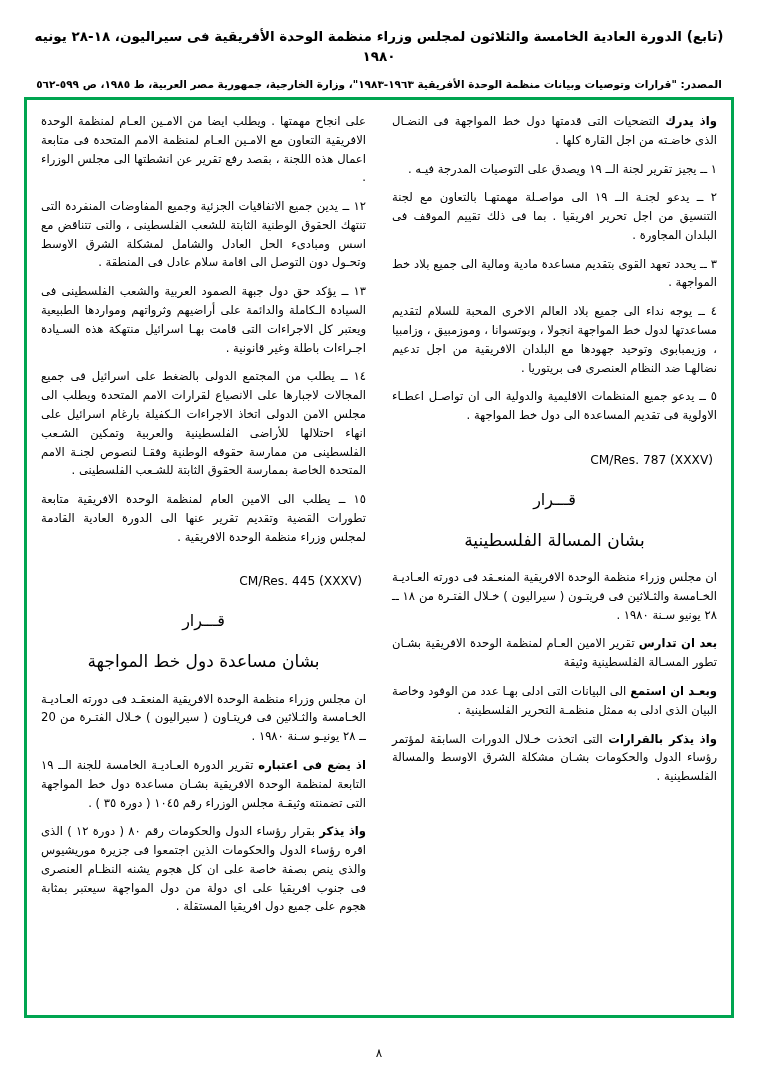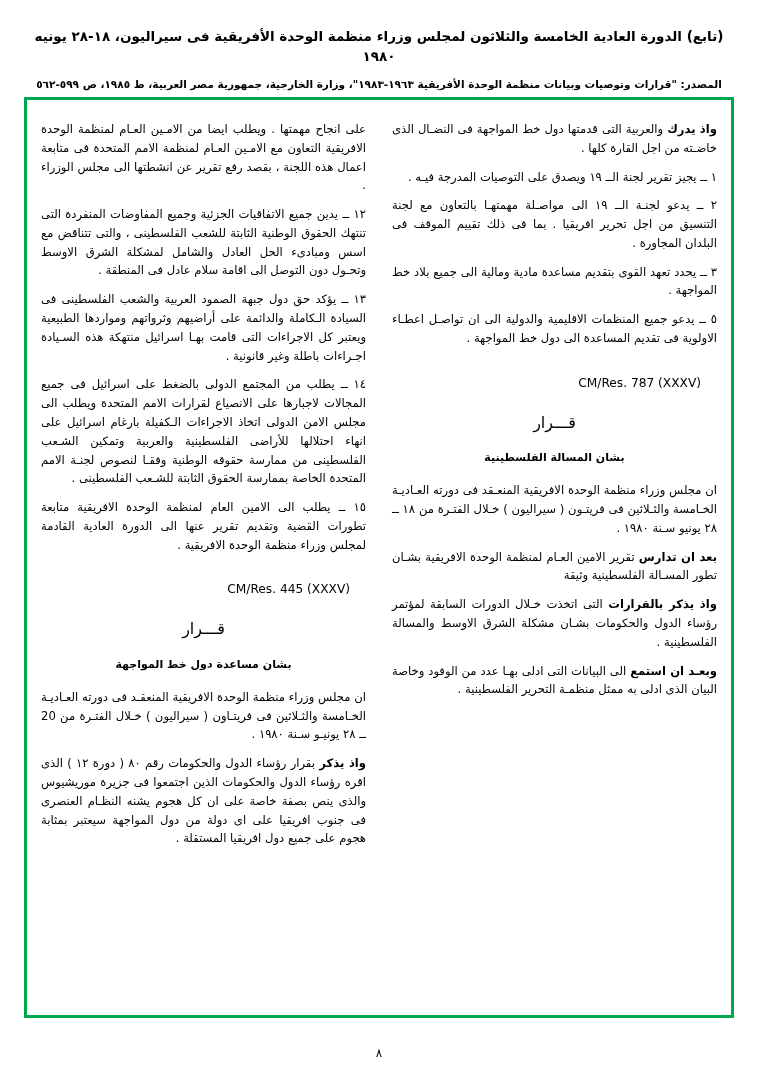--- a/index.html
+++ b/index.html
@@ -59,45 +59,45 @@
     gap: 26px;
   }
   .col {
     flex: 1 1 0;
     font-size: 11.6px;
     line-height: 1.62;
     text-align: justify;
     text-justify: inter-word;
   }
   p.para {
-    margin: 8px 0 10px 0;
+    margin: 0 0 10px 0;
     text-indent: 0;
   }
   .bold-lead {
     font-weight: bold;
   }
   .res-id {
-    margin: 26px 16px 16px 0;
+    margin: 26px 4px 16px 0;
     font-size: 12.2px;
     text-align: right;
     direction: ltr;
     unicode-bidi: embed;
   }
   .res-id-inner {
     display: inline-block;
   }
   .qarar {
     font-size: 16px;
     letter-spacing: 4px;
     margin: 10px 0 14px 0;
     text-align: center;
   }
   .subject {
-    font-size: 11px;
-    font-weight: bold;
+    font-size: 17px;
+    font-weight: normal;
     text-align: center;
     margin: 0 0 14px 0;
   }
   .inline-code {
     direction: ltr;
     unicode-bidi: embed;
     display: inline-block;
   }
   .page-number {
     position: absolute;
@@ -119,50 +119,51 @@
   </div>
 
   <div class="frame">
     <div class="columns">
 
       <div class="col">
 
 
         <p class="para">
           <span class="bold-lead">واذ يدرك</span>
-          <span>والعربية التى قدمتها دول خط المواجهة فى النضـال الذى خاضـته من اجل القارة كلها .</span>
+          <span>التضحيات التى قدمتها دول خط المواجهة فى النضـال الذى خاضـته من اجل القارة كلها .</span>
         </p>
 
         <p class="para">١ ــ يجيز تقرير لجنة الــ ١٩ ويصدق على التوصيات المدرجة فيـه .</p>
         <p class="para">٢ ــ يدعو لجنـة الــ ١٩ الى مواصـلة مهمتهـا بالتعاون مع لجنة التنسيق من اجل تحرير افريقيا . بما فى ذلك تقييم الموقف فى البلدان المجاورة .</p>
         <p class="para">٣ ــ يحدد تعهد القوى بتقديم مساعدة مادية ومالية الى جميع بلاد خط المواجهة .</p>
+        <p class="para">٤ ــ يوجه نداء الى جميع بلاد العالم الاخرى المحبة للسلام لتقديم مساعدتها لدول خط المواجهة انجولا ، وبوتسوانا ، وموزمبيق ، وزامبيا ، وزيمبابوى وتوحيد جهودها مع البلدان الافريقية من اجل تدعيم نضالهـا ضد النظام العنصرى فى بريتوريا .</p>
         <p class="para">٥ ــ يدعو جميع المنظمات الاقليمية والدولية الى ان تواصـل اعطـاء الاولوية فى تقديم المساعدة الى دول خط المواجهة .</p>
 
         <div class="res-id">
           <span class="res-id-inner">CM/Res. 787 (XXXV)</span>
         </div>
 
         <div class="qarar">قـــرار</div>
         <div class="subject">بشان المسالة الفلسطينية</div>
 
         <p class="para">ان مجلس وزراء منظمة الوحدة الافريقية المنعـقد فى دورته العـاديـة الخـامسة والثـلاثين فى فريتـون ( سيراليون ) خـلال الفتـرة من ١٨ ــ ٢٨ يونيو سـنة ١٩٨٠ .</p>
 
         <p class="para">
           <span class="bold-lead">بعد ان تدارس</span>
           <span>تقرير الامين العـام لمنظمة الوحدة الافريقية بشـان تطور المسـالة الفلسطينية وثيقة</span>
         </p>
 
         <p class="para">
+          <span class="bold-lead">وبعـد ان استمع</span>
+          <span>الى البيانات التى ادلى بهـا عدد من الوفود وخاصة البيان الذى ادلى به ممثل منظمـة التحرير الفلسطينية .</span>
+        </p>
+
+        <p class="para">
           <span class="bold-lead">واذ يذكر بالقرارات</span>
           <span>التى اتخذت خـلال الدورات السابقة لمؤتمر رؤساء الدول والحكومات بشـان مشكلة الشرق الاوسط والمسالة الفلسطينية .</span>
-        </p>
-
-        <p class="para">
-          <span class="bold-lead">وبعـد ان استمع</span>
-          <span>الى البيانات التى ادلى بهـا عدد من الوفود وخاصة البيان الذى ادلى به ممثل منظمـة التحرير الفلسطينية .</span>
         </p>
 
 
       </div>
 
       <div class="col">
 
         <p class="para">على انجاح مهمتها . ويطلب ايضا من الامـين العـام لمنظمة الوحدة الافريقية التعاون مع الامـين العـام لمنظمة الامم المتحدة فى متابعة اعمال هذه اللجنة ، بقصد رفع تقرير عن انشطتها الى مجلس الوزراء .</p>
         <p class="para">١٢ ــ يدين جميع الاتفاقيات الجزئية وجميع المفاوضات المنفردة التى تنتهك الحقوق الوطنية الثابتة للشعب الفلسطينى ، والتى تتناقض مع اسس ومبادىء الحل العادل والشامل لمشكلة الشرق الاوسط وتحـول دون التوصل الى اقامة سلام عادل فى المنطقة .</p>
         <p class="para">١٣ ــ يؤكد حق دول جبهة الصمود العربية والشعب الفلسطينى فى السيادة الـكاملة والدائمة على أراضيهم وثرواتهم ومواردها الطبيعية ويعتبر كل الاجراءات التى قامت بهـا اسرائيل منتهكة هذه السـيادة اجـراءات باطلة وغير قانونية .</p>
@@ -171,20 +172,24 @@
 
         <div class="res-id">
           <span class="res-id-inner">CM/Res. 445 (XXXV)</span>
         </div>
 
         <div class="qarar">قـــرار</div>
         <div class="subject">بشان مساعدة دول خط المواجهة</div>
 
         <p class="para">ان مجلس وزراء منظمة الوحدة الافريقية المنعقـد فى دورته العـاديـة الخـامسة والثـلاثين فى فريتـاون ( سيراليون ) خـلال الفتـرة من 20 ــ ٢٨ يونيـو سـنة ١٩٨٠ .</p>
 
+        <p class="para">
+          <span class="bold-lead">اذ يضع فى اعتباره</span>
+          <span>تقرير الدورة العـاديـة الخامسة للجنة الــ ١٩ التابعة لمنظمة الوحدة الافريقية بشـان مساعدة دول خط المواجهة التى تضمنته وثيقـة مجلس الوزراء رقم ١٠٤٥ ( دورة ٣٥ ) .</span>
+        </p>
 
         <p class="para">
           <span class="bold-lead">واذ يذكر</span>
           <span>بقرار رؤساء الدول والحكومات رقم ٨٠ ( دورة ١٢ ) الذى اقره رؤساء الدول والحكومات الذين اجتمعوا فى جزيرة موريشيوس والذى ينص بصفة خاصة على ان كل هجوم يشنه النظـام العنصرى فى جنوب افريقيا على اى دولة من دول المواجهة سيعتبر بمثابة هجوم على جميع دول افريقيا المستقلة .</span>
         </p>
 
       </div>
 
     </div>
   </div>

